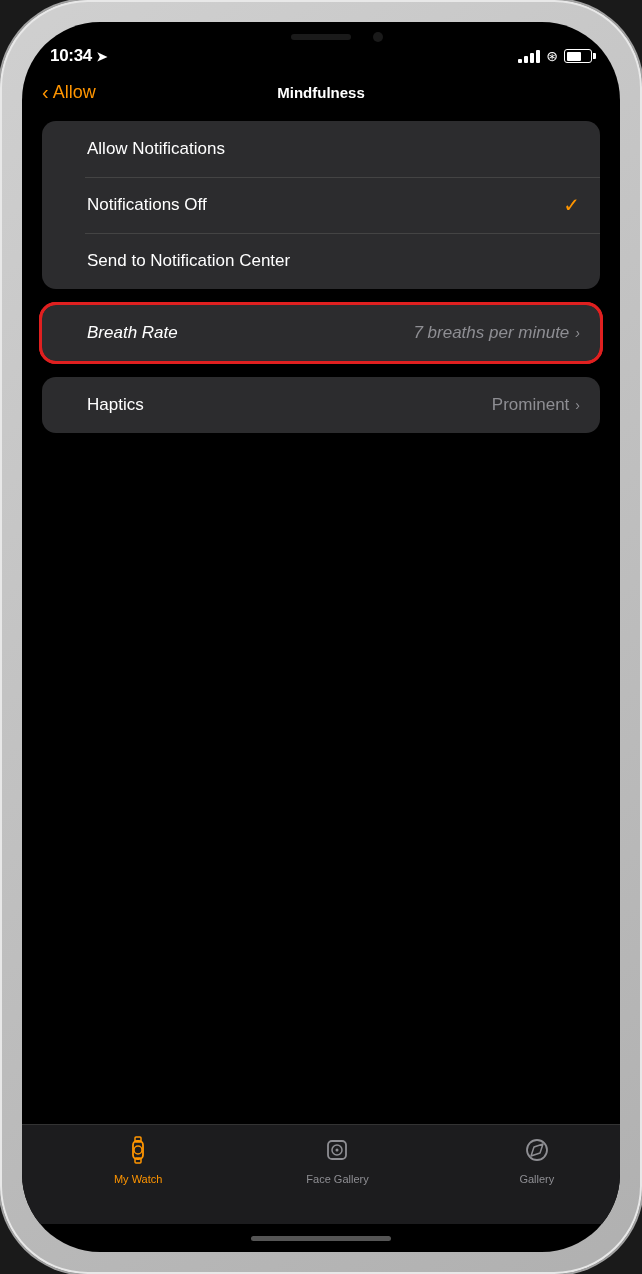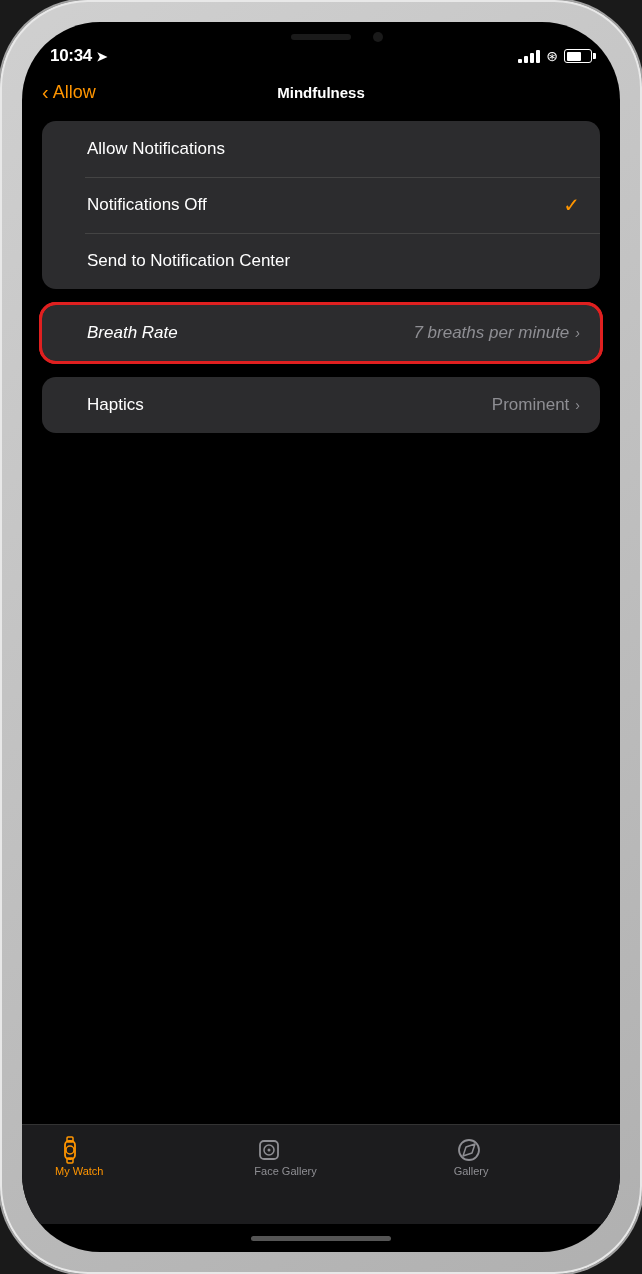--- a/index.html
+++ b/index.html
@@ -263,22 +263,22 @@
       display: flex;
       align-items: flex-start;
       justify-content: space-around;
       padding-top: 10px;
       flex-shrink: 0;
     }
 
     .tab-item {
       display: flex;
       flex-direction: column;
-      align-items: flex-start;
-      gap: 0;
+      align-items: center;
+      gap: 8px;
       cursor: pointer;
       flex: 1;
       padding-left: 33px;
     }
 
     .tab-icon {
       width: 30px;
       height: 30px;
       display: flex;
       align-items: center;

